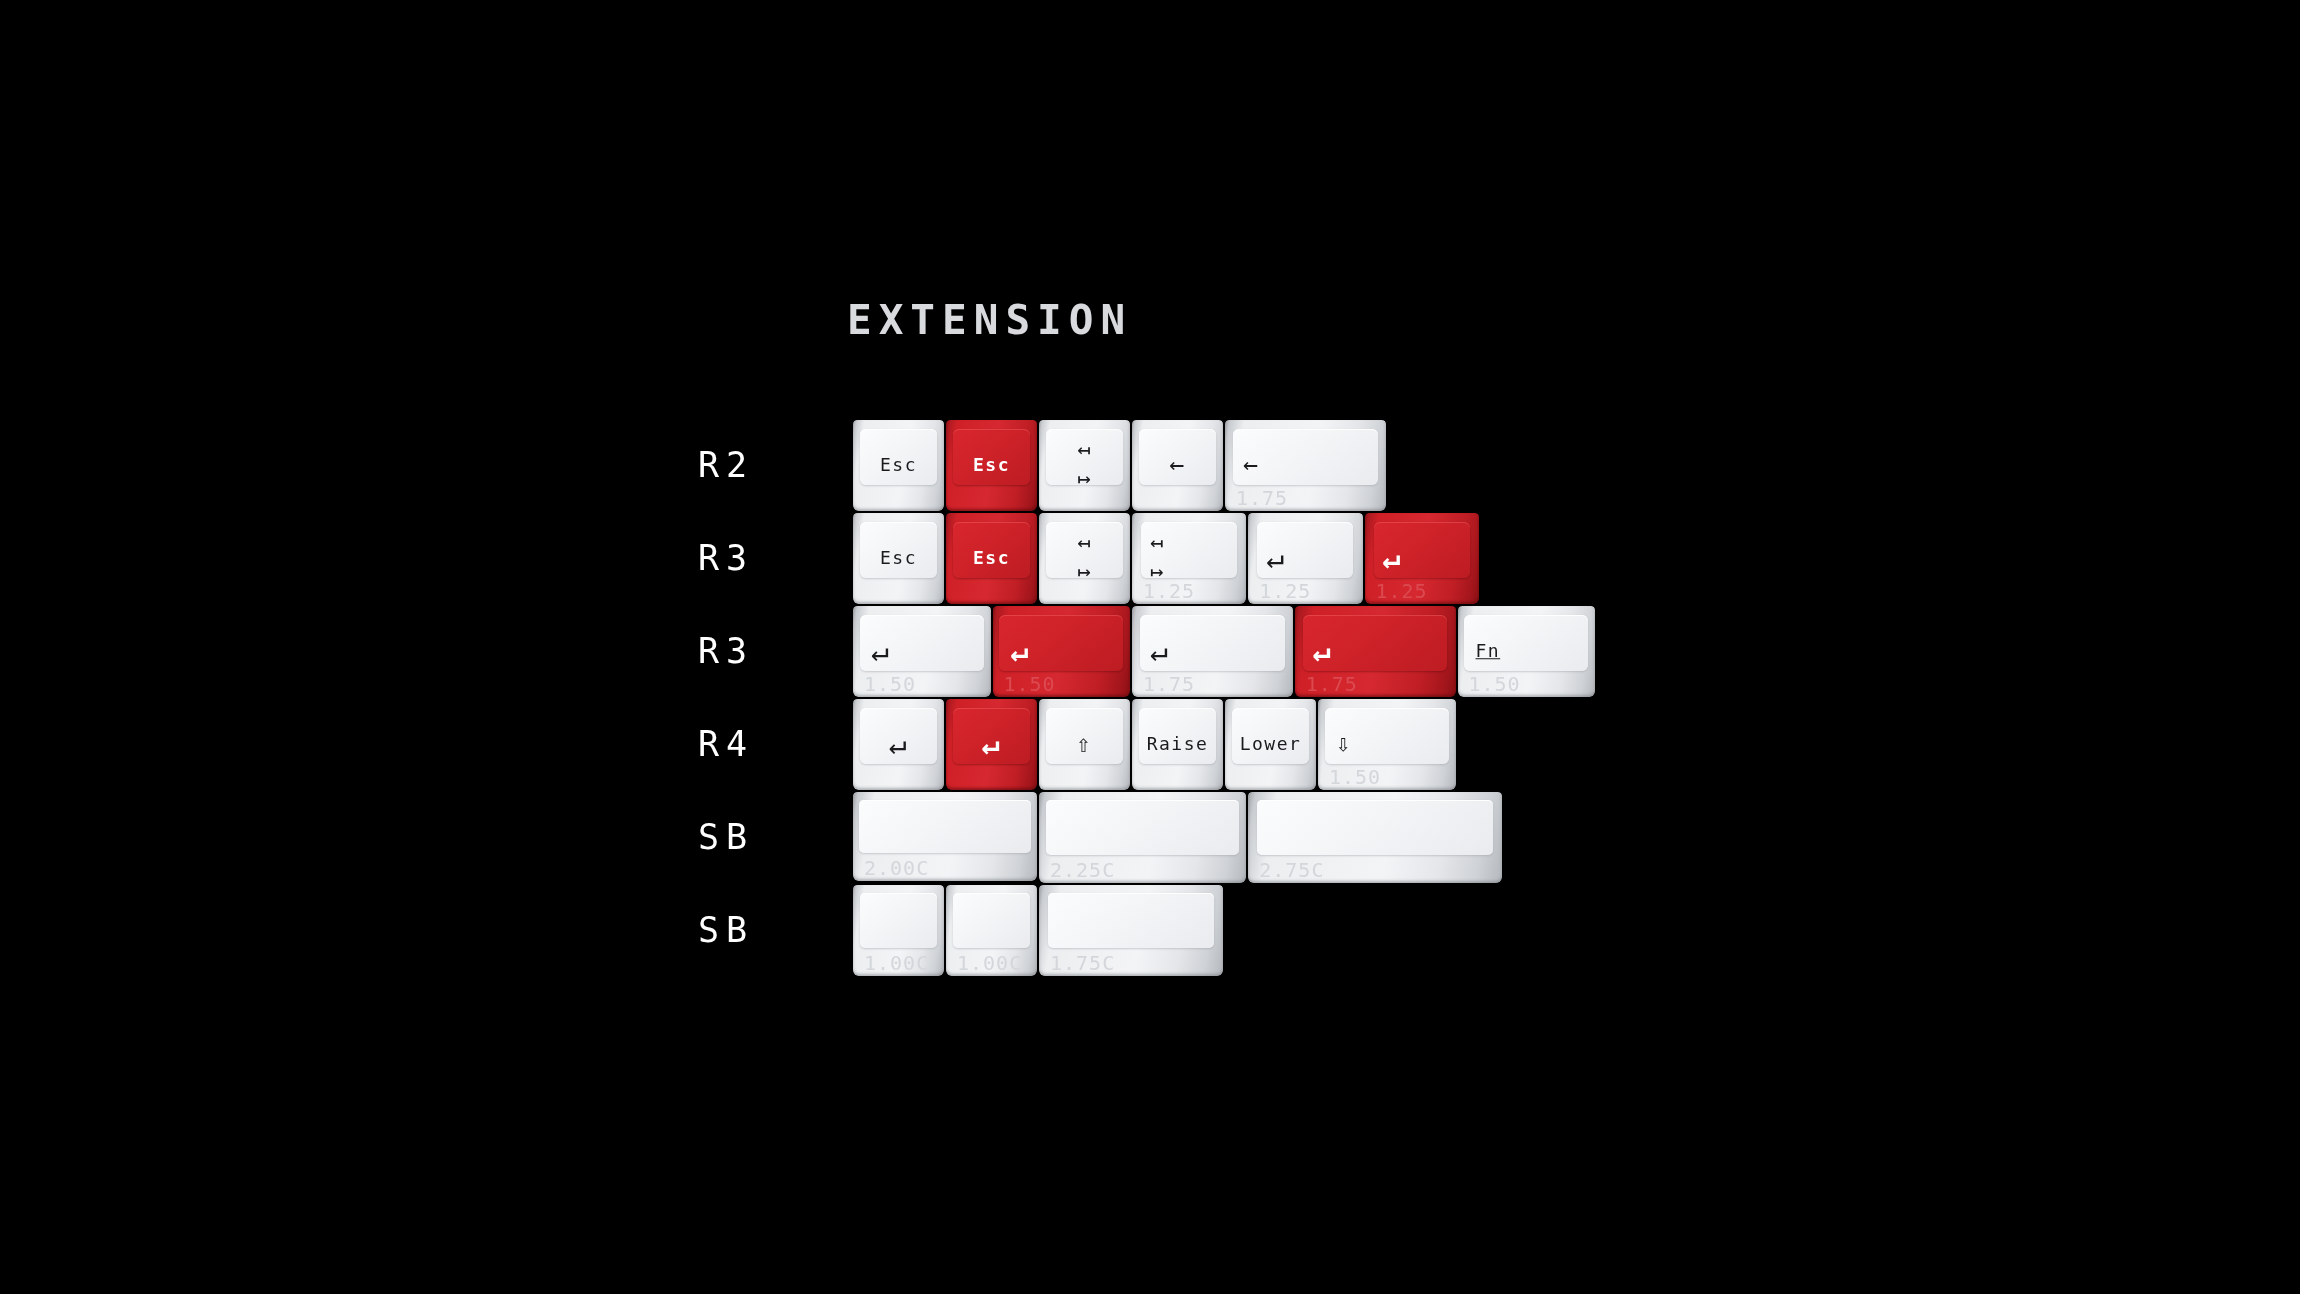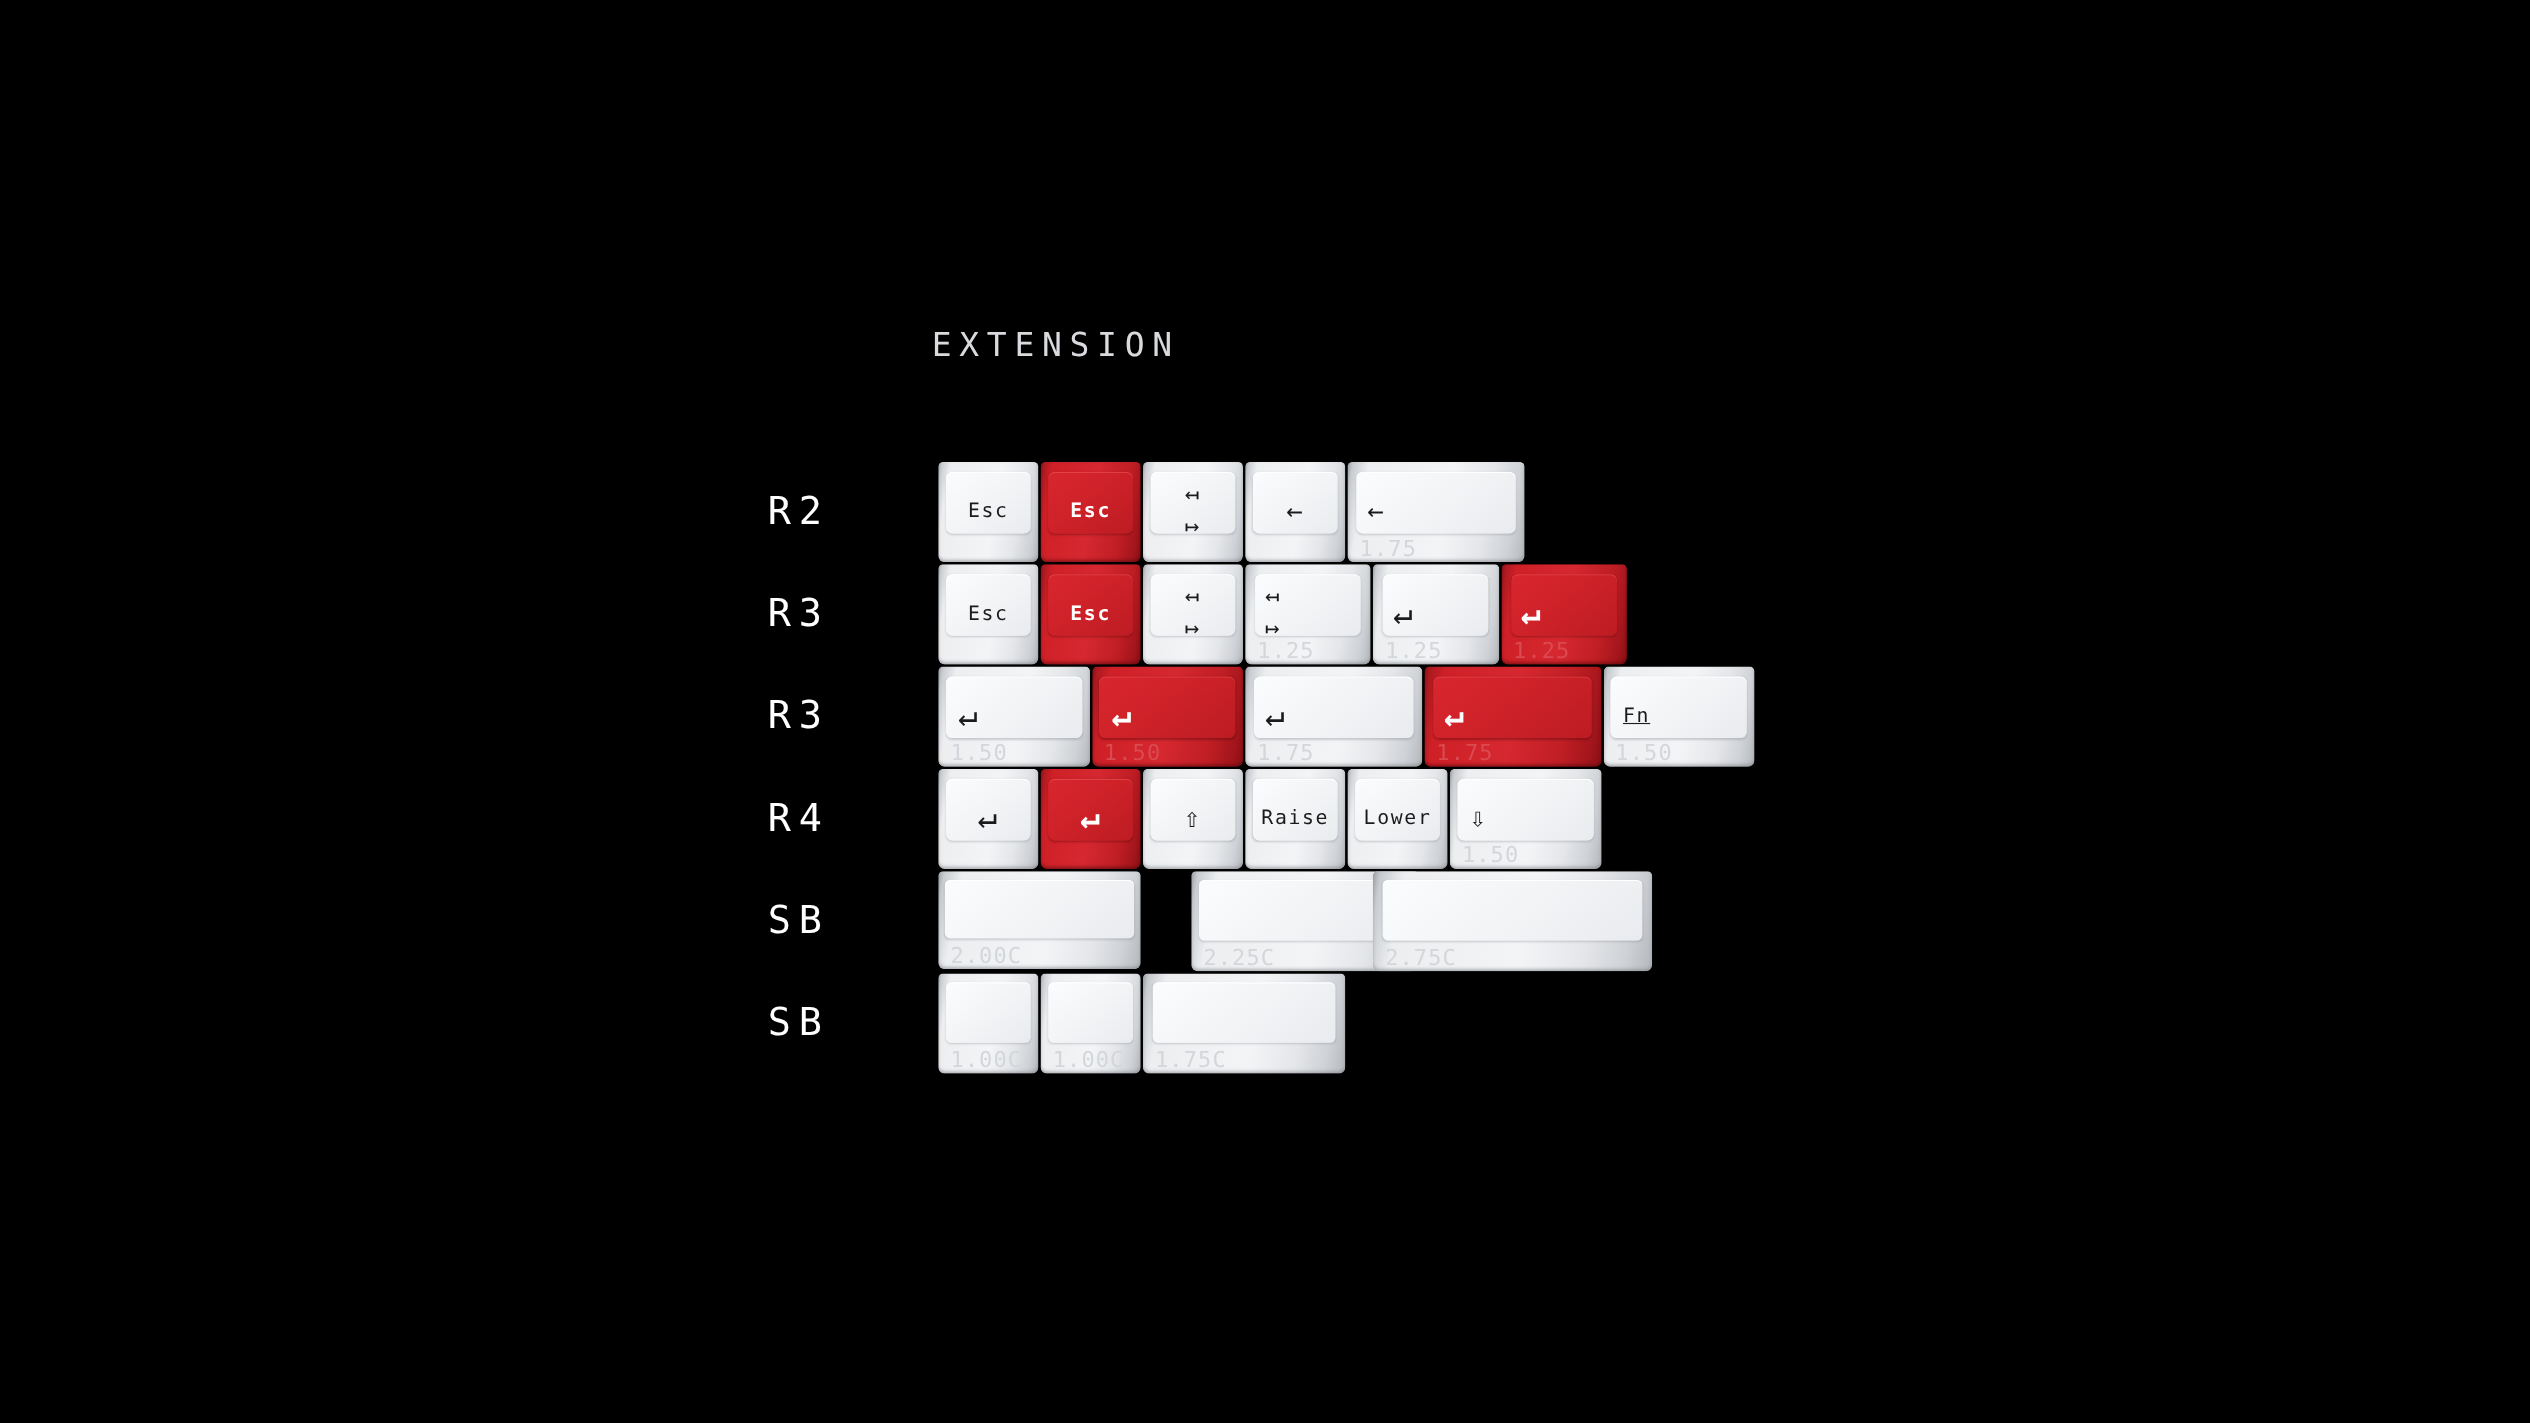--- a/index.html
+++ b/index.html
@@ -15,23 +15,23 @@
     font-family: "DejaVu Sans Mono", "Liberation Mono", monospace;
   }
 
   
   #kit-title {
     position: absolute;
     left: 847px;
     top: 300px;
     color: #d8dade;
     font-family: "DejaVu Sans Mono", "Liberation Mono", monospace;
-    font-size: 30px;
+    font-size: 41px;
     letter-spacing: 7px;
-    font-weight: 400;
+    font-weight: 700;
     white-space: nowrap;
     line-height: 1;
   }
 
   
   .row-label {
     position: absolute;
     color: #ffffff;
     font-family: "DejaVu Sans Mono", "Liberation Mono", monospace;
     font-size: 35px;
@@ -281,21 +281,21 @@
         <div class="legend glyph-md" style="text-align: left; padding-left: 18px;">⇩</div>
         <div class="size">1.50</div>
       </div>
     </div>
     <div class="kb-row" style="position: absolute; left: 0px; top: 372px; height: 91px; width: 900px;">
       <div class="key white xwide sb" style="left: 0px; top: 0px; width: 184px; height: 89px;">
         <div class="skirt"></div>
         <div class="top"></div>
         <div class="size">2.00C</div>
       </div>
-      <div class="key white xwide sb" style="left: 186px; top: 0px; width: 207.25px; height: 91px; margin-left: 44px;">
+      <div class="key white xwide sb" style="left: 186px; top: 0px; width: 207.25px; height: 91px;">
         <div class="skirt"></div>
         <div class="top"></div>
         <div class="size">2.25C</div>
       </div>
       <div class="key white xwide sb" style="left: 395.25px; top: 0px; width: 253.75px; height: 91px; text-align: right;">
         <div class="skirt"></div>
         <div class="top"></div>
         <div class="size">2.75C</div>
       </div>
     </div>

